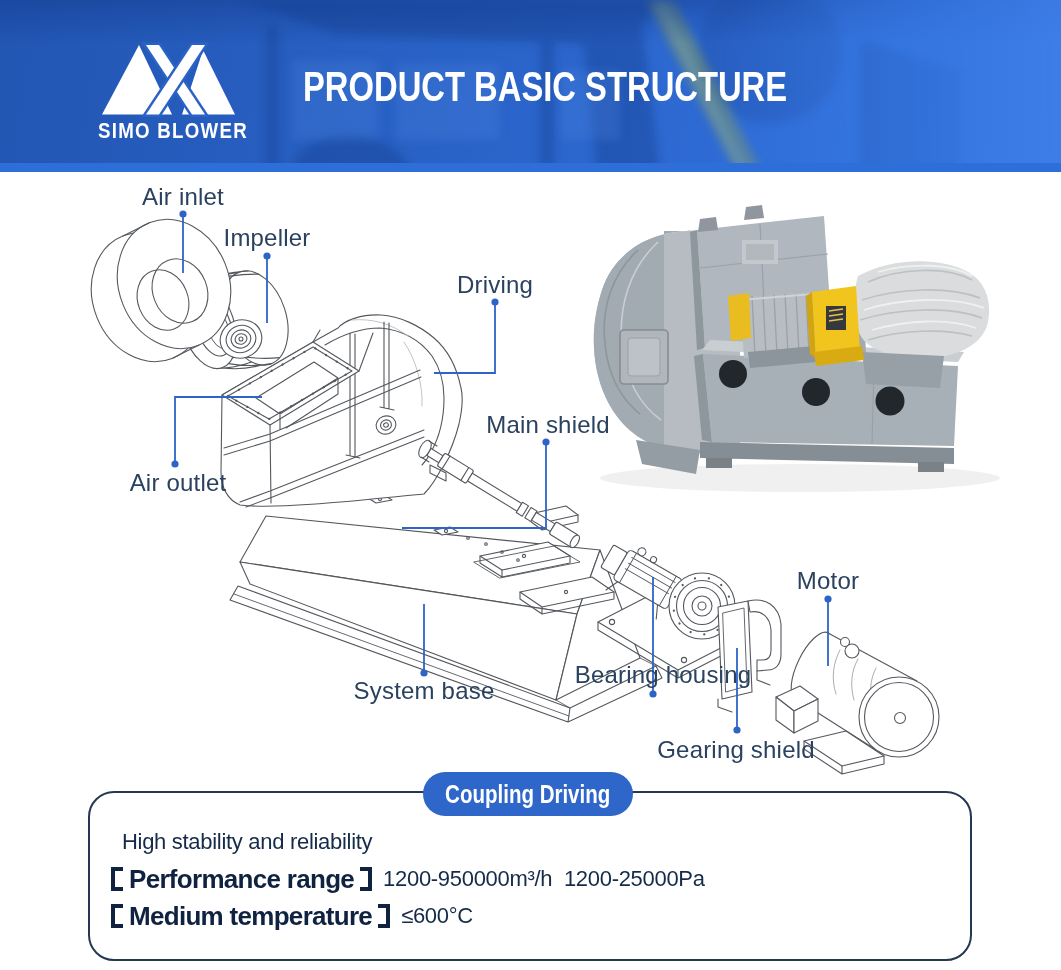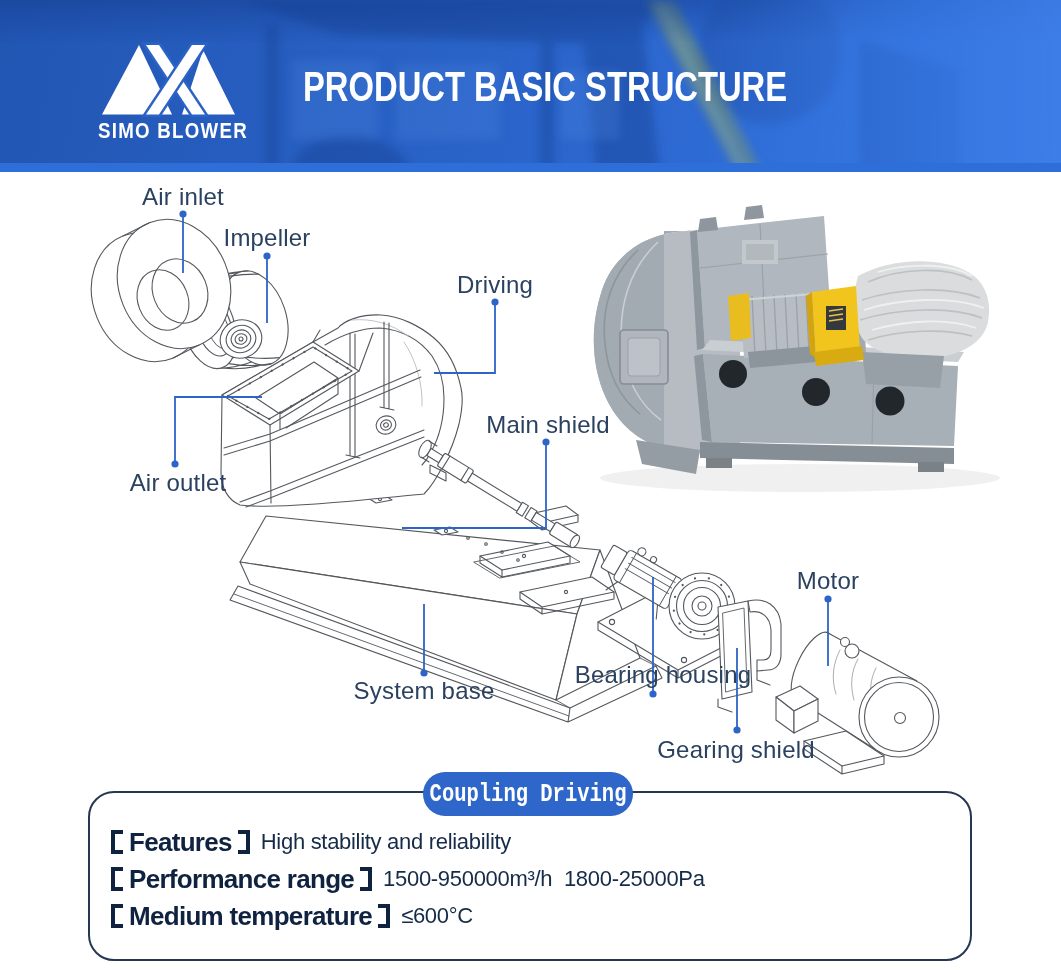--- a/index.html
+++ b/index.html
@@ -24,21 +24,21 @@
 
   
   .art { position:absolute; left:0; top:0; width:1061px; height:970px; pointer-events:none; }
   .diag-label { position:absolute; transform:translate(-50%,-50%); color:#2a4160;
                 font-size:24px; white-space:nowrap; letter-spacing:0.2px; }
 
   
   .panel { position:absolute; left:88px; top:791px; width:884px; height:170px;
            border:2px solid #253751; border-radius:26px; background:#ffffff; }
   .pill { position:absolute; left:423px; top:772px; width:210px; height:44px; border-radius:22px;
-          background:#2f66c9; color:#ffffff; display:flex; align-items:center; justify-content:center;font-family:Liberation Mono, monospace; }
+          background:#2f66c9; color:#ffffff; display:flex; align-items:center; justify-content:center; }
   .pill span { font-weight:bold; font-size:25px; transform:scaleX(0.82); white-space:nowrap; }
   .row { position:absolute; left:111px; height:30px; display:flex; align-items:center; white-space:pre; }
   .row .lab { font-weight:bold; color:#0f2240; font-size:26px; display:flex; align-items:center; letter-spacing:-0.7px; }
   .row .val { color:#152b47; font-size:22px; margin-left:11px; letter-spacing:-0.3px; }
   .row1 { top:827px; } .row2 { top:864px;justify-content:space-between; } .row3 { top:901px; }
   .brk { display:inline-block; width:12px; height:24px; position:relative; }
   .brk.l { border-left:4px solid #0f2240; border-top:4px solid #0f2240; border-bottom:4px solid #0f2240; margin-right:6px; }
   .brk.r { border-right:4px solid #0f2240; border-top:4px solid #0f2240; border-bottom:4px solid #0f2240; margin-left:6px; }
 </style>
 </head>
@@ -333,23 +333,22 @@
 <div class="diag-label" style="left:651px; top:675px;margin-left:12px;">Bearing housing</div>
 <div class="diag-label" style="left:736px; top:750px;">Gearing shield</div>
 <div class="diag-label" style="left:828px; top:581px;">Motor</div>
 
 <div class="panel"></div>
 <div class="pill">
     <span>Coupling Driving</span>
   </div>
 
 <div class="row row1">
-  <span class="lab"><span class="brk l"></span><span>Features</span><span class="brk r"></span></span>
   <span class="val">High stability and reliability</span>
 </div>
 <div class="row row2">
   <span class="lab"><span class="brk l"></span><span>Performance range</span><span class="brk r"></span></span>
-  <span class="val">1500-950000m³/h  1800-25000Pa</span>
+  <span class="val">1200-950000m³/h  1200-25000Pa</span>
 </div>
 <div class="row row3">
   <span class="lab"><span class="brk l"></span><span>Medium temperature</span><span class="brk r"></span></span>
   <span class="val">≤600°C</span>
 </div>
 
 </body></html>

